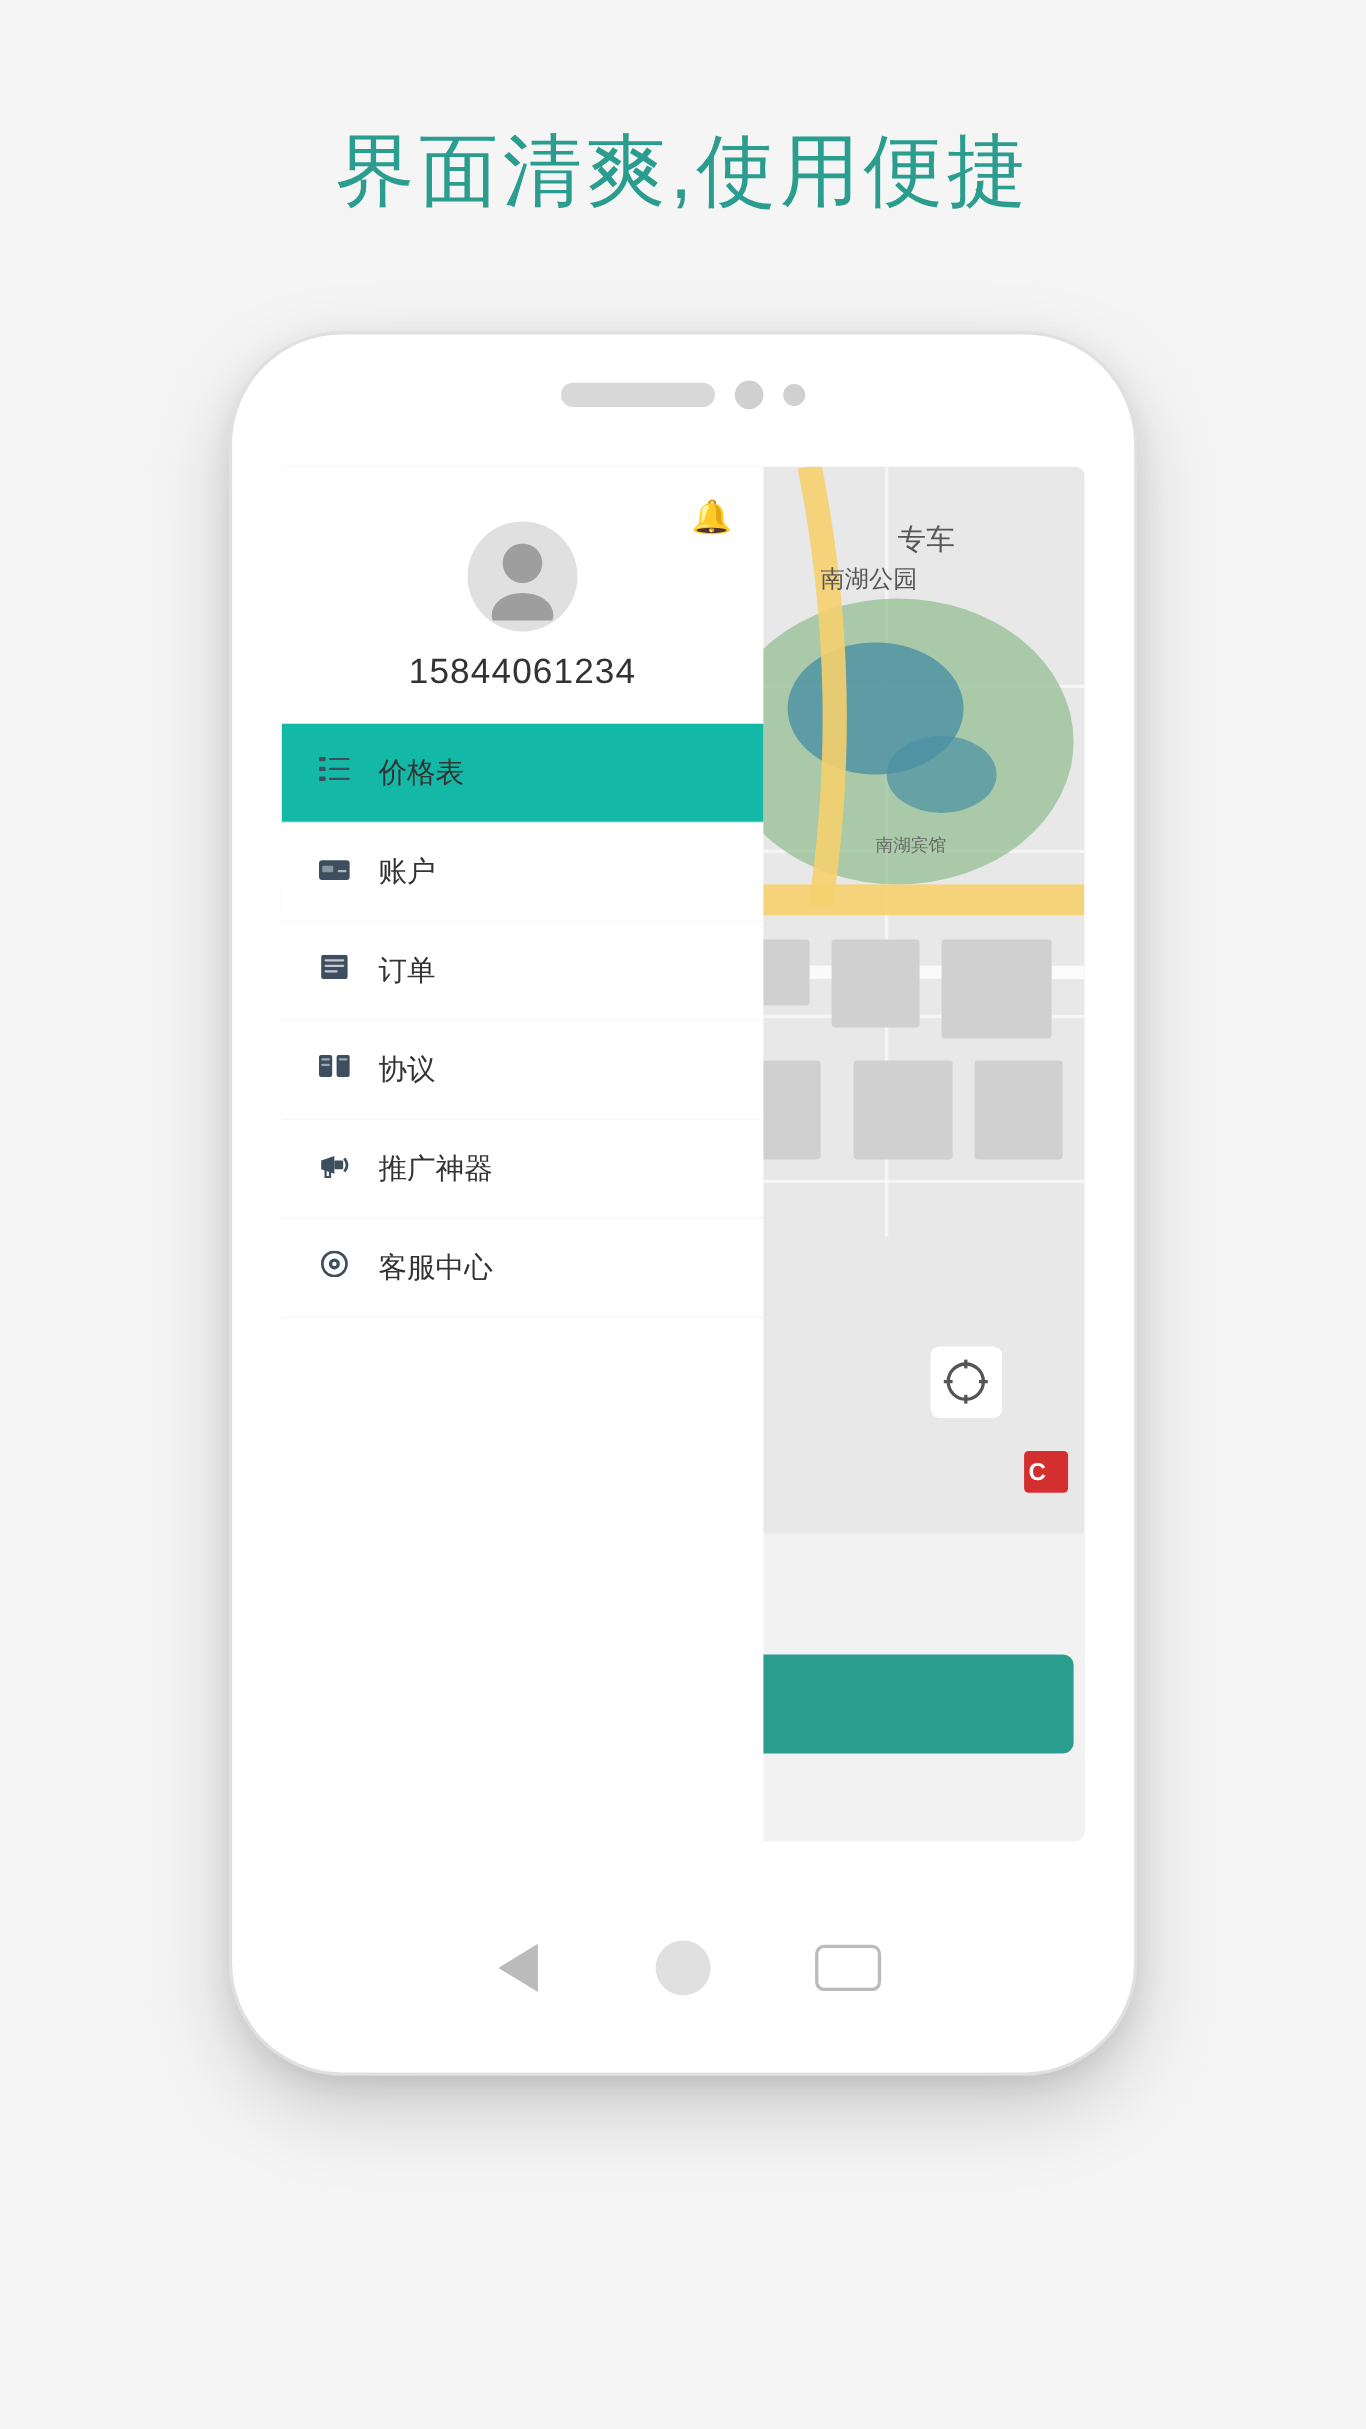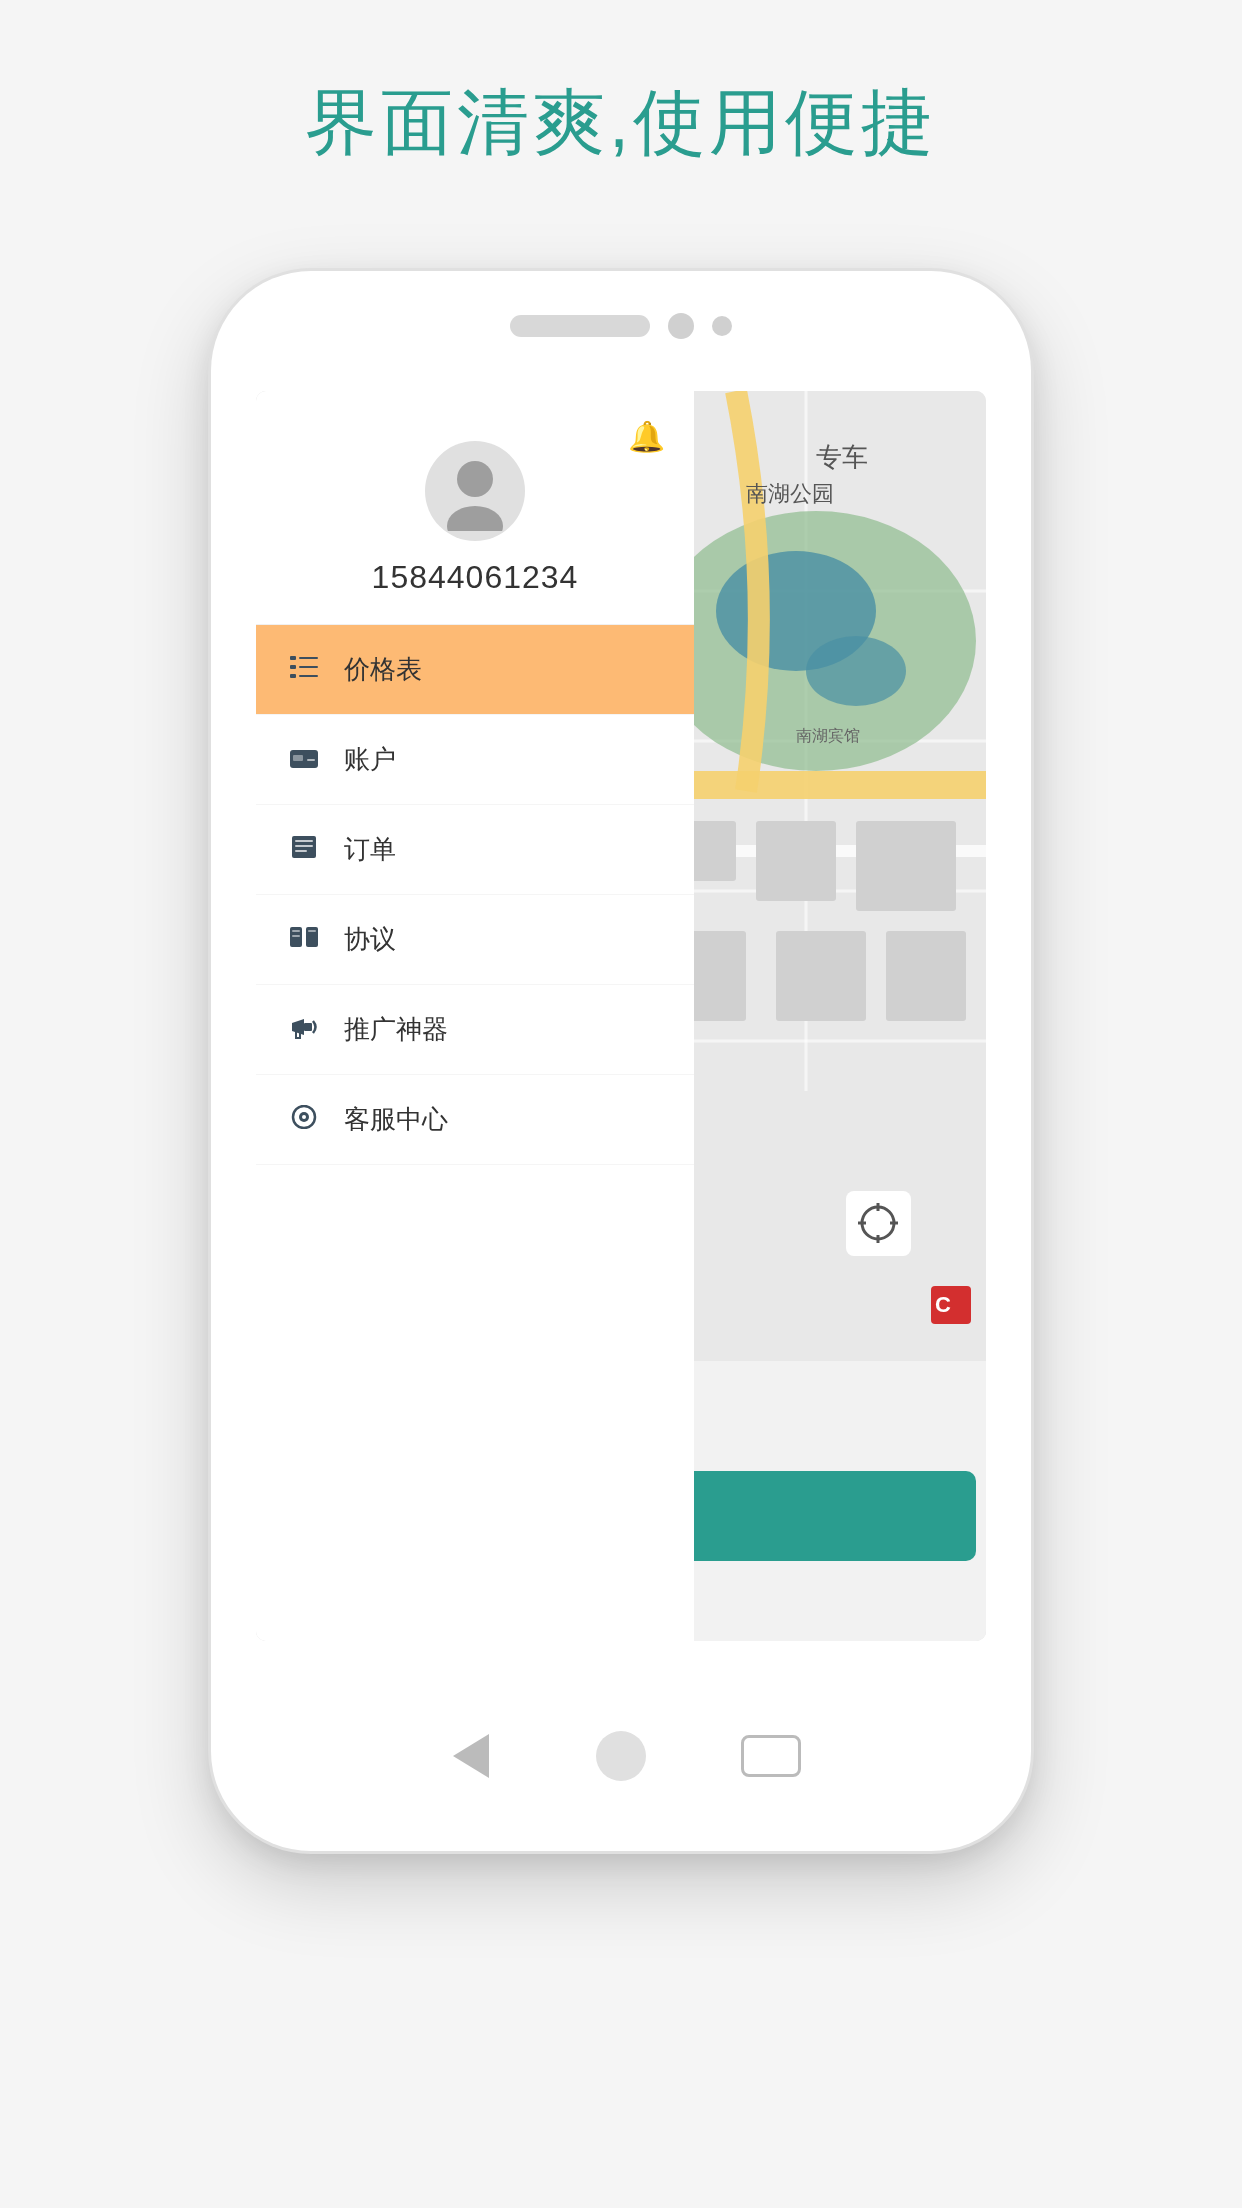--- a/index.html
+++ b/index.html
@@ -9,21 +9,21 @@
       height: 2208px;
       background: #f5f5f5;
       display: flex;
       flex-direction: column;
       align-items: center;
       font-family: -apple-system, "PingFang SC", "Microsoft YaHei", sans-serif;
       overflow: hidden;
     }
 
     .page-title {
-      margin-top: 75px;
+      margin-top: 108px;
       font-size: 72px;
       color: #2a9d8f;
       font-weight: 400;
       letter-spacing: 4px;
       text-align: center;
     }
 
     .phone-wrapper {
       margin-top: 100px;
       position: relative;
@@ -167,21 +167,21 @@
     .menu-item {
       display: flex;
       align-items: center;
       padding: 0 30px;
       height: 90px;
       border-bottom: 1px solid #f5f5f5;
       cursor: pointer;
     }
 
     .menu-item:first-child {
-      background: #fdba74;
+      background: #14b8a6;
     }
 
     .menu-icon {
       width: 36px;
       text-align: center;
       font-size: 24px;
       color: #3d4f5e;
       margin-right: 22px;
       flex-shrink: 0;
     }

